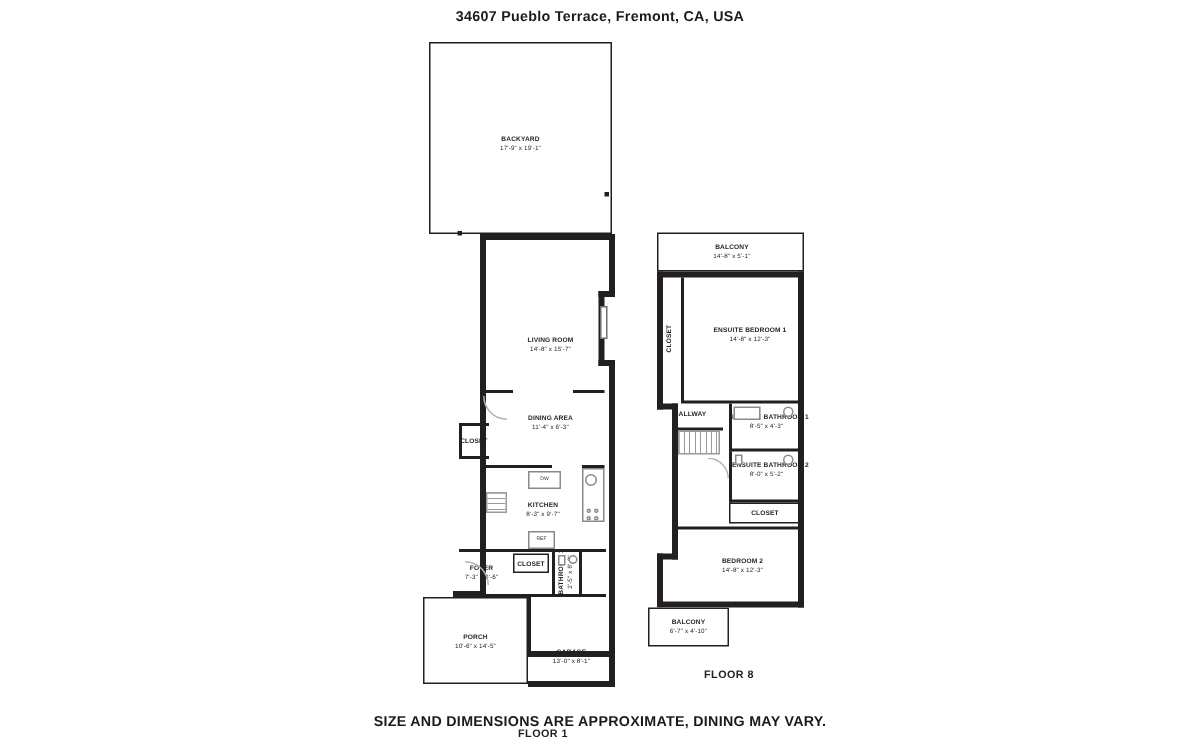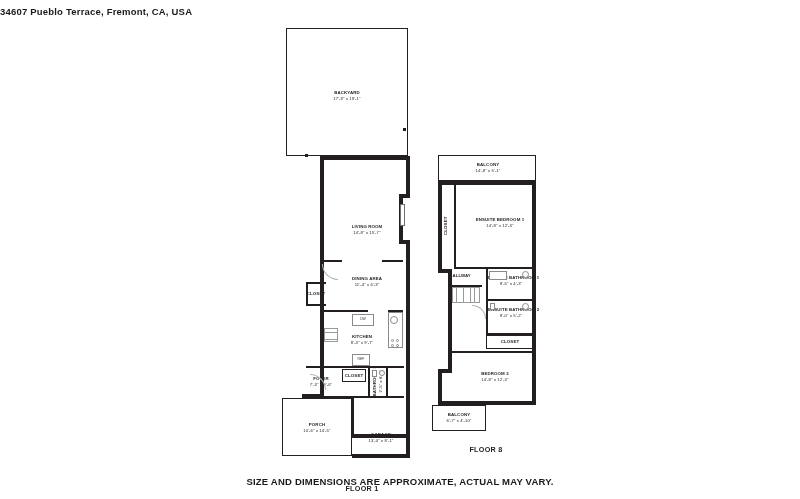--- a/index.html
+++ b/index.html
@@ -13,20 +13,21 @@
     position: relative;
     font-family: "Liberation Sans", sans-serif;
     color: #1a1a1a;
     overflow: hidden;
   }
   #page-title {
     position: absolute;
     top: 6px;
     left: 0;
     width: 800px;
+    text-align: center;
     font-size: 9.5px;
     font-weight: bold;
     letter-spacing: .2px;
   }
   #footer-note {
     position: absolute;
     bottom: 12px;
     left: 0;
     width: 800px;
     text-align: center;
@@ -299,13 +300,13 @@
 
   <div class="room" style="left:0px; top:250px; width:54px; height:26px;"></div>
   <div class="label" style="left:4px; top:257px; width:46px;">
     <span class="nm">BALCONY</span>
     <span class="dm">6'-7" x 4'-10"</span>
   </div>
 
   <div class="floor-title" style="left:22px; top:290px; width:64px;">FLOOR 8</div>
 </div>
 
-<div id="footer-note">SIZE AND DIMENSIONS ARE APPROXIMATE, ACTUAL MAY VARY.</div>
+<div id="footer-note">SIZE AND DIMENSIONS ARE APPROXIMATE, DINING MAY VARY.</div>
 
 </body></html>

